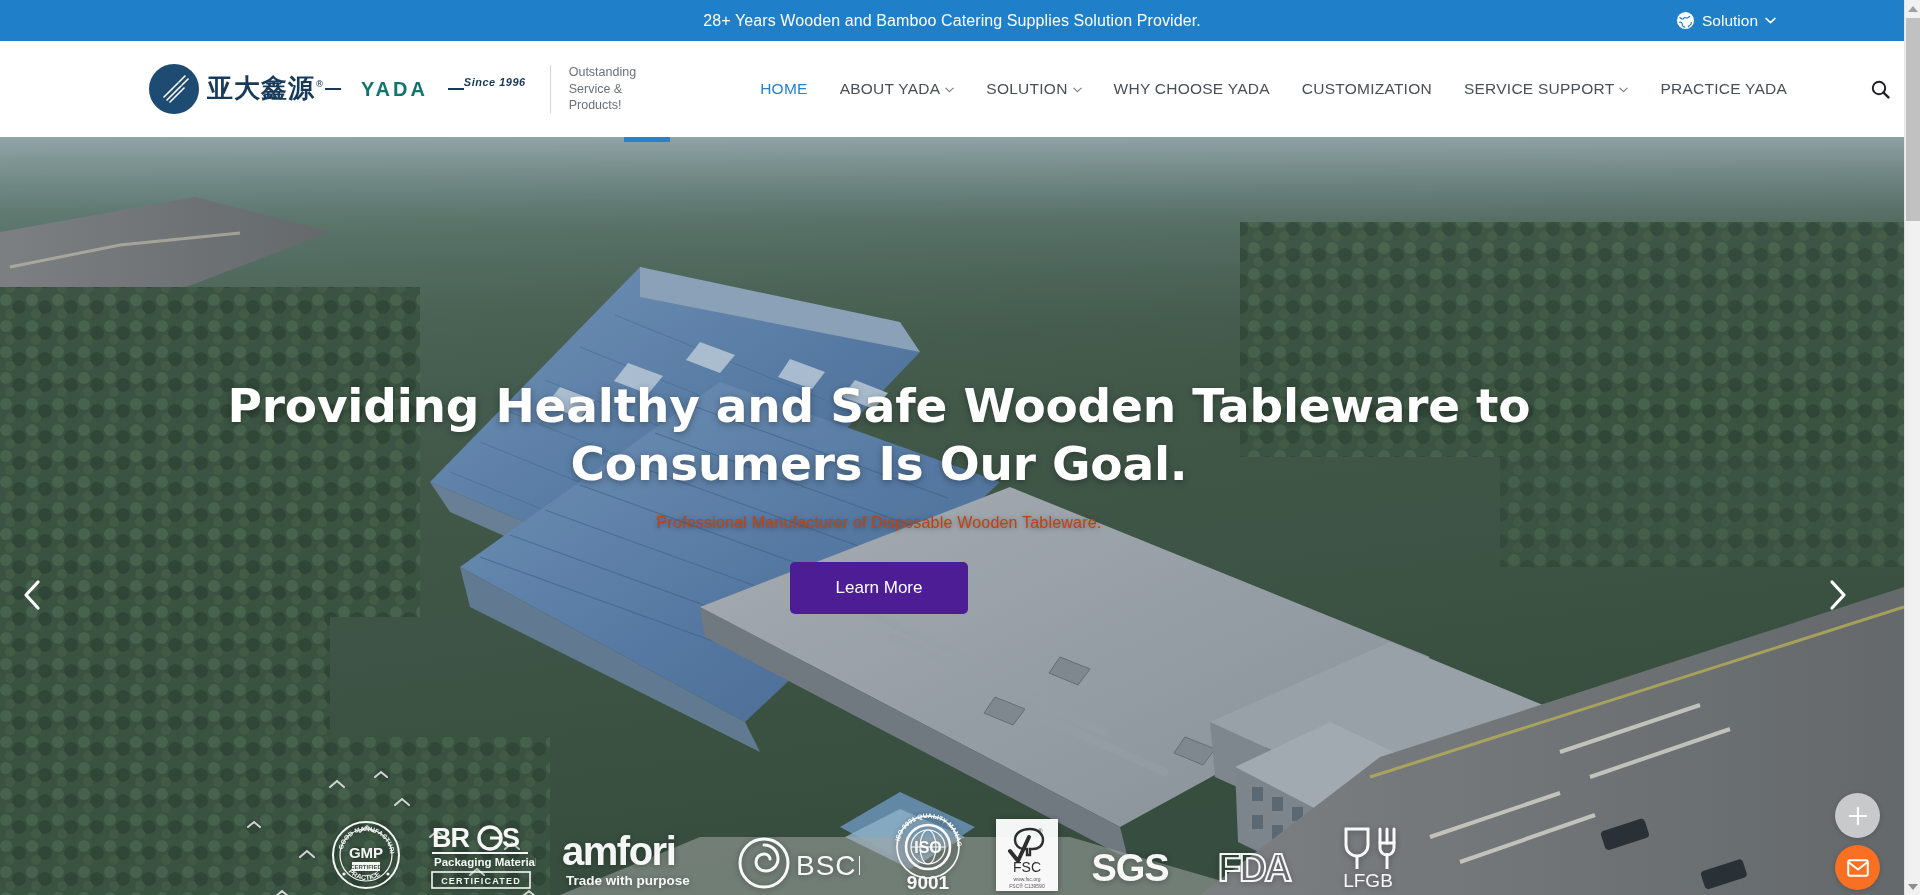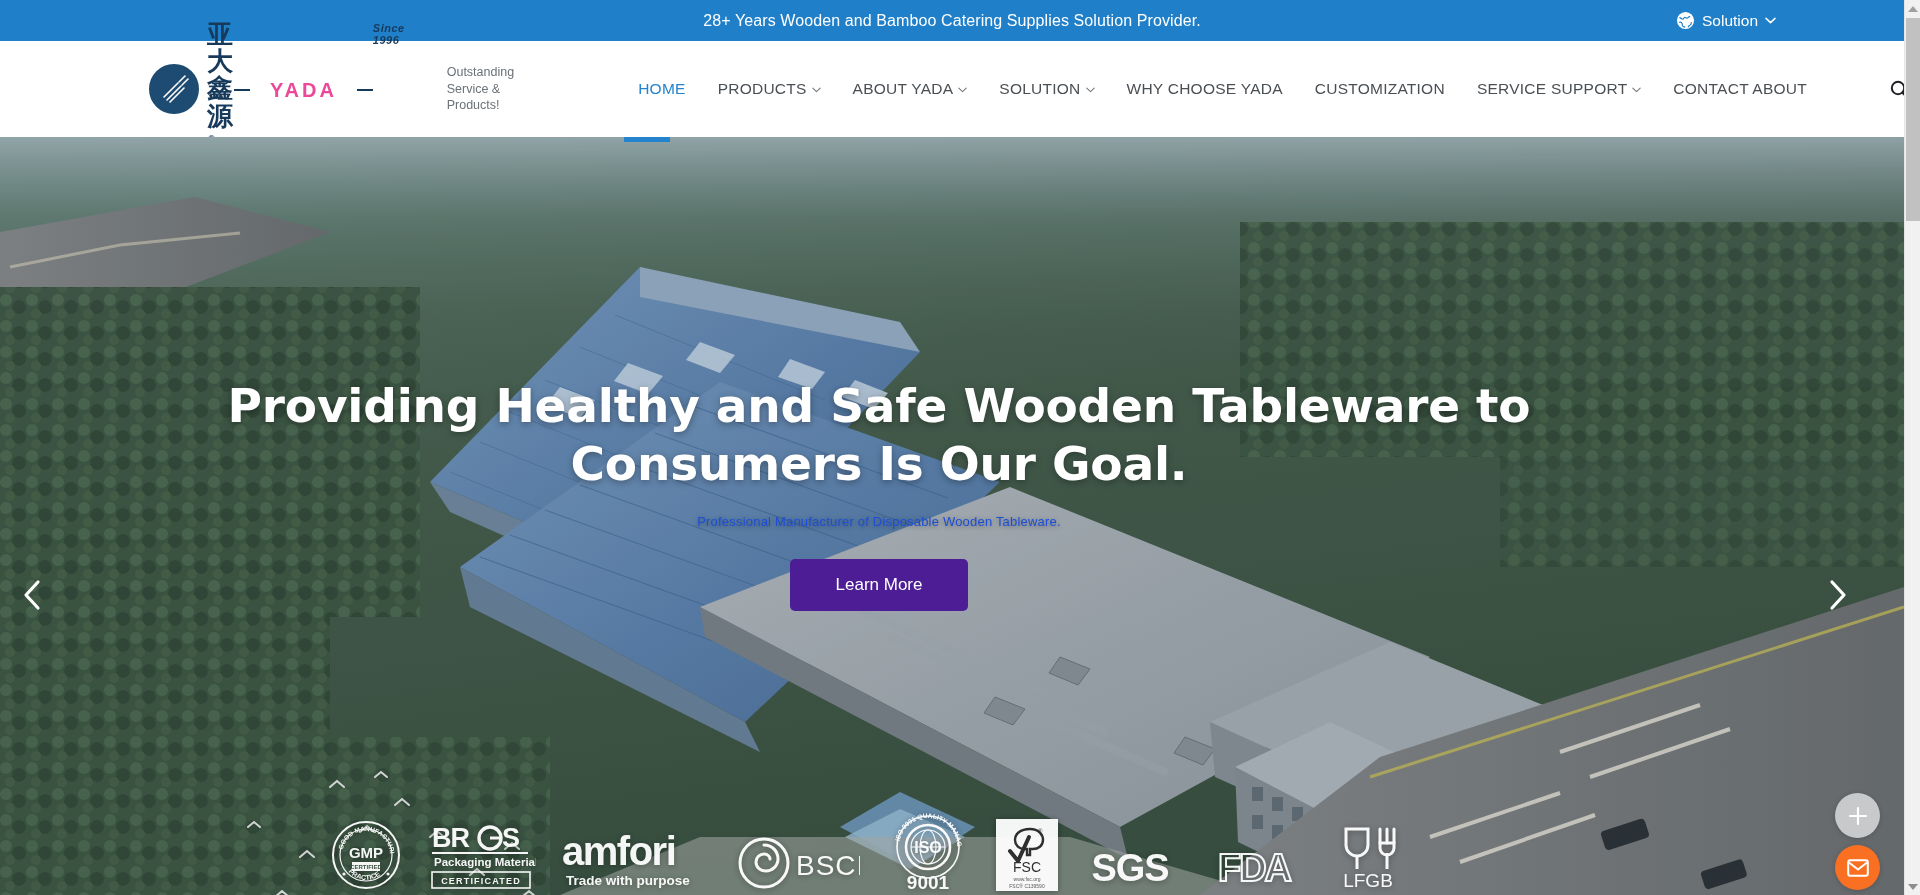--- a/index.html
+++ b/index.html
@@ -56,21 +56,21 @@
   .logo-mark { width: 52px; height: 52px; flex: 0 0 52px; }
   .logo-text { margin-left: 7px; display: flex; flex-direction: row; justify-content: center; }
   .logo-cn {
     font-family: "DejaVu Sans", sans-serif;
     font-size: 26px; font-weight: bold; color: #183a5a;
     letter-spacing: 1px; line-height: 1.05;
     position: relative;
   }
   .logo-cn sup { font-size: 9px; vertical-align: super; font-weight: normal; }
   .logo-en {
-    font-size: 20px; font-weight: bold; color: #ec4899;
+    font-size: 20px; font-weight: bold; color: #0f766e;
     letter-spacing: 3px; line-height: 1.1; margin-top: 1px;
     display: flex; align-items: center; gap: 20px;
   }
   .logo-en .dash { display: inline-block; width: 16px; height: 2px; background: #183a5a; }
   .logo-since {
     font-size: 11px; font-weight: bold; color: #183a5a;
     letter-spacing: .5px; text-align: left; margin-top: 1px;
     font-style: italic;
   }
   .logo-divider {
@@ -136,22 +136,22 @@
     font-family: "DejaVu Sans", sans-serif;
     font-size: 47px;
     font-weight: bold;
     color: #ffffff;
     line-height: 1.24;
     letter-spacing: -0.2px;
     text-shadow: 0 2px 7px rgba(0,0,0,.34);
   }
   .hero-sub {
     margin-top: 20px;
-    font-size: 13px;
-    color: #1d4ed8;
+    font-size: 16px;
+    color: #c2410c;
     letter-spacing: .2px;
     text-shadow: 0 1px 5px rgba(0,0,0,.38);
   }
   .hero-btn {
     margin: 30px auto 0;
     width: 178px; height: 52px;
     background: #4c1d95;
     color: #fff;
     font-size: 17px;
     border: none; border-radius: 5px;
@@ -281,28 +281,20 @@
       <div>Outstanding</div>
       <div>Service &amp;</div>
       <div>Products!</div>
     </div>
 
     <div class="nav">
       <div class="nav-item active">
         <span>HOME</span>
       </div>
       <div class="nav-item">
-        <span>PRODUCTS</span>
-        <span>
-            <svg class="chev-n" viewBox="0 0 9 6">
-              <path d="M.8 1.1L4.5 4.7 8.2 1.1" stroke="#77797c" stroke-width="1.1" fill="none" stroke-linecap="round" stroke-linejoin="round"></path>
-            </svg>
-          </span>
-      </div>
-      <div class="nav-item">
         <span>ABOUT YADA</span>
         <span>
             <svg class="chev-n" viewBox="0 0 9 6">
               <path d="M.8 1.1L4.5 4.7 8.2 1.1" stroke="#77797c" stroke-width="1.1" fill="none" stroke-linecap="round" stroke-linejoin="round"></path>
             </svg>
           </span>
       </div>
       <div class="nav-item">
         <span>SOLUTION</span>
         <span>
@@ -319,21 +311,21 @@
       </div>
       <div class="nav-item">
         <span>SERVICE SUPPORT</span>
         <span>
             <svg class="chev-n" viewBox="0 0 9 6">
               <path d="M.8 1.1L4.5 4.7 8.2 1.1" stroke="#77797c" stroke-width="1.1" fill="none" stroke-linecap="round" stroke-linejoin="round"></path>
             </svg>
           </span>
       </div>
       <div class="nav-item">
-        <span>CONTACT ABOUT</span>
+        <span>PRACTICE YADA</span>
       </div>
 
       <div class="search-btn">
         <svg width="19" height="19" viewBox="0 0 19 19">
           <circle cx="8" cy="8" r="6.2" fill="none" stroke="#202124" stroke-width="2"></circle>
           <path d="M12.6 12.6L17.4 17.4" stroke="#202124" stroke-width="2.4" stroke-linecap="round"></path>
         </svg>
       </div>
     </div>
   </div>

